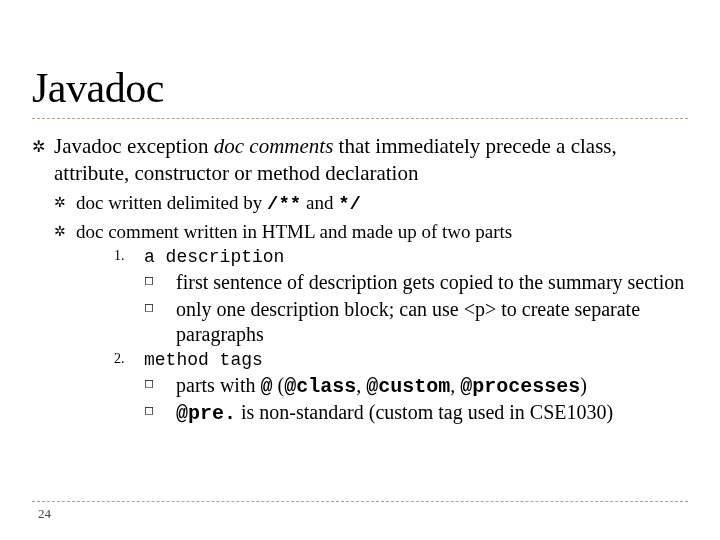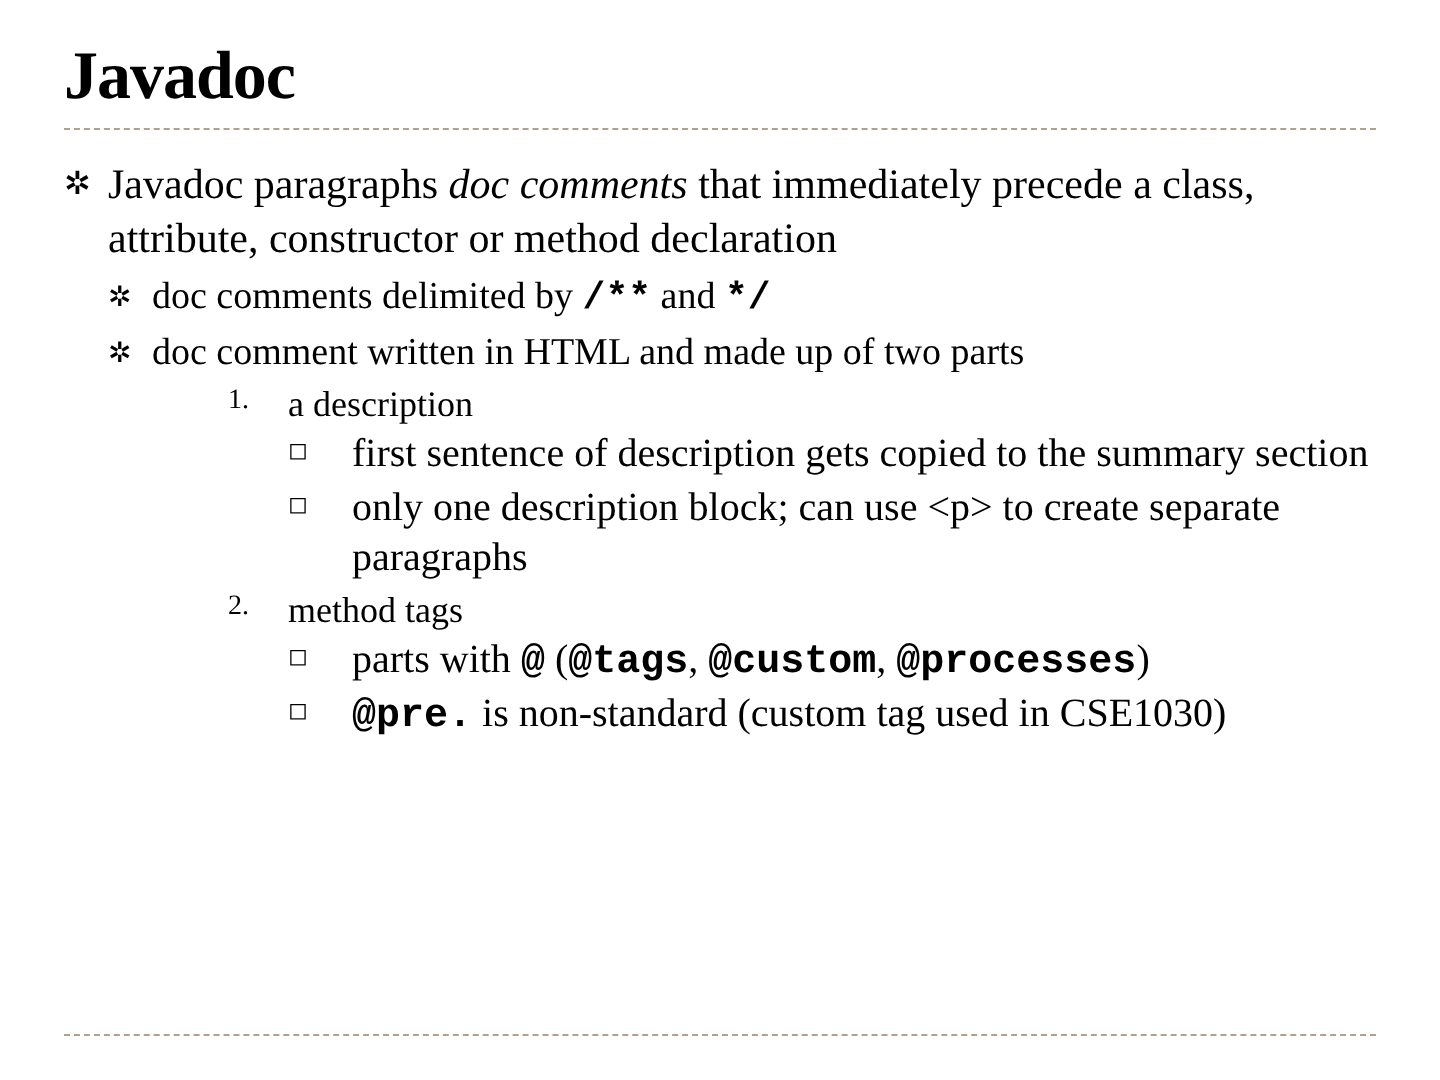--- a/index.html
+++ b/index.html
@@ -6,24 +6,25 @@
   body {
     width: 720px;
     height: 540px;
     background: #fff;
     font-family: Georgia, 'Times New Roman', serif;
     color: #000;
     position: relative;
     padding: 20px 32px 0 32px;
   }
   .title {
-    font-size: 34px;
-    font-weight: 700;
+    font-size: 42px;
+    font-weight: 400;
     margin-bottom: 6px;
     letter-spacing: -0.5px;
+    margin-top: 44px;
   }
   .hr {
     border: none;
     border-top: 1.5px dashed #b0a090;
     margin-bottom: 14px;
   }
   .lvl1 {
     display: flex;
     align-items: flex-start;
     margin-bottom: 4px;
@@ -65,20 +66,21 @@
   }
   .lvl3 > .num {
     flex: 0 0 30px;
     font-size: 14px;
     padding-top: 2px;
   }
   .lvl3 > .txt {
     flex: 1;
     font-size: 18px;
     line-height: 1.28;
+    font-family: Liberation Mono, monospace;
   }
   .lvl4-wrap { padding-left: 30px; }
   .lvl4 {
     display: flex;
     align-items: flex-start;
     margin-top: 1px;
   }
   .lvl4 > .box {
     flex: 0 0 32px;
     font-size: 12px;
@@ -102,29 +104,29 @@
 </style>
 </head>
 <body>
 
 <h1 class="title">Javadoc</h1>
 <hr class="hr">
 
 <div class="lvl1">
   <span class="flower">✲</span>
   <div class="txt">
-    <span>Javadoc paragraphs </span><em>doc comments</em><span> that immediately precede a class, attribute, constructor or method declaration</span>
+    <span>Javadoc exception </span><em>doc comments</em><span> that immediately precede a class, attribute, constructor or method declaration</span>
   </div>
 </div>
 
 <div class="lvl2-wrap">
   <div class="lvl2">
     <span class="flower">✲</span>
     <div class="txt">
-      <span>doc comments delimited by </span><span class="mono">/**</span><span> and </span><span class="mono">*/</span>
+      <span>doc written delimited by </span><span class="mono">/**</span><span> and </span><span class="mono">*/</span>
     </div>
   </div>
   <div class="lvl2">
     <span class="flower">✲</span>
     <div class="txt">doc comment written in HTML and made up of two parts</div>
   </div>
 
   <div class="lvl3-wrap">
     <div class="lvl3">
       <span class="num">1.</span>
@@ -142,28 +144,29 @@
     </div>
 
     <div class="lvl3">
       <span class="num">2.</span>
       <div class="txt">method tags</div>
     </div>
     <div class="lvl4-wrap">
       <div class="lvl4">
         <span class="box">◻</span>
         <div class="txt">
-          <span>parts with </span><span class="mono">@</span><span> (</span><span class="mono">@tags</span><span>, </span><span class="mono">@custom</span><span>, </span><span class="mono">@processes</span><span>)</span>
+          <span>parts with </span><span class="mono">@</span><span> (</span><span class="mono">@class</span><span>, </span><span class="mono">@custom</span><span>, </span><span class="mono">@processes</span><span>)</span>
         </div>
       </div>
       <div class="lvl4">
         <span class="box">◻</span>
         <div class="txt">
           <span class="mono">@pre.</span><span> is non-standard (custom tag used in CSE1030)</span>
         </div>
       </div>
     </div>
   </div>
 </div>
 
 <div class="footer">
   <hr class="hr">
+  <div class="pagenum">24</div>
 </div>
 
 </body></html>

